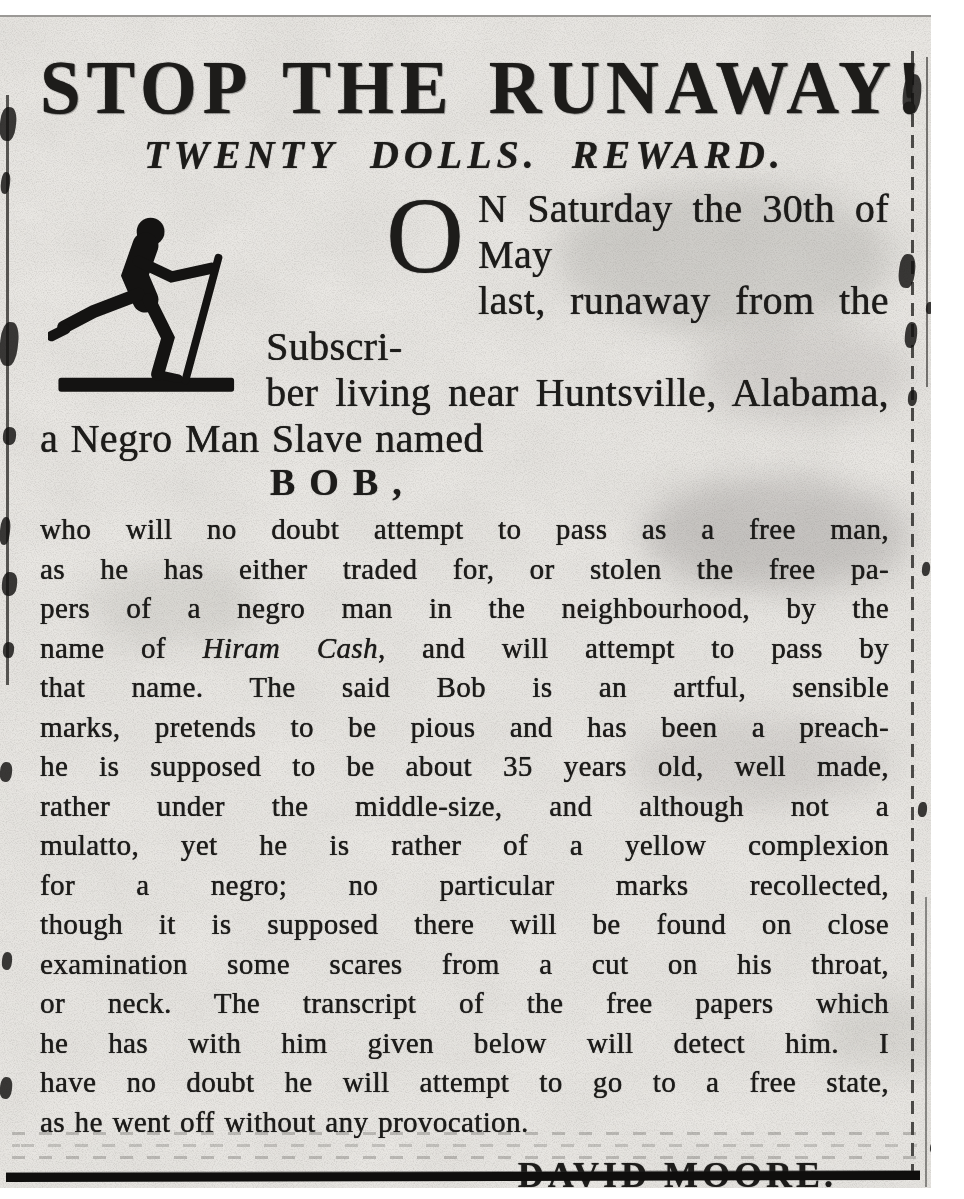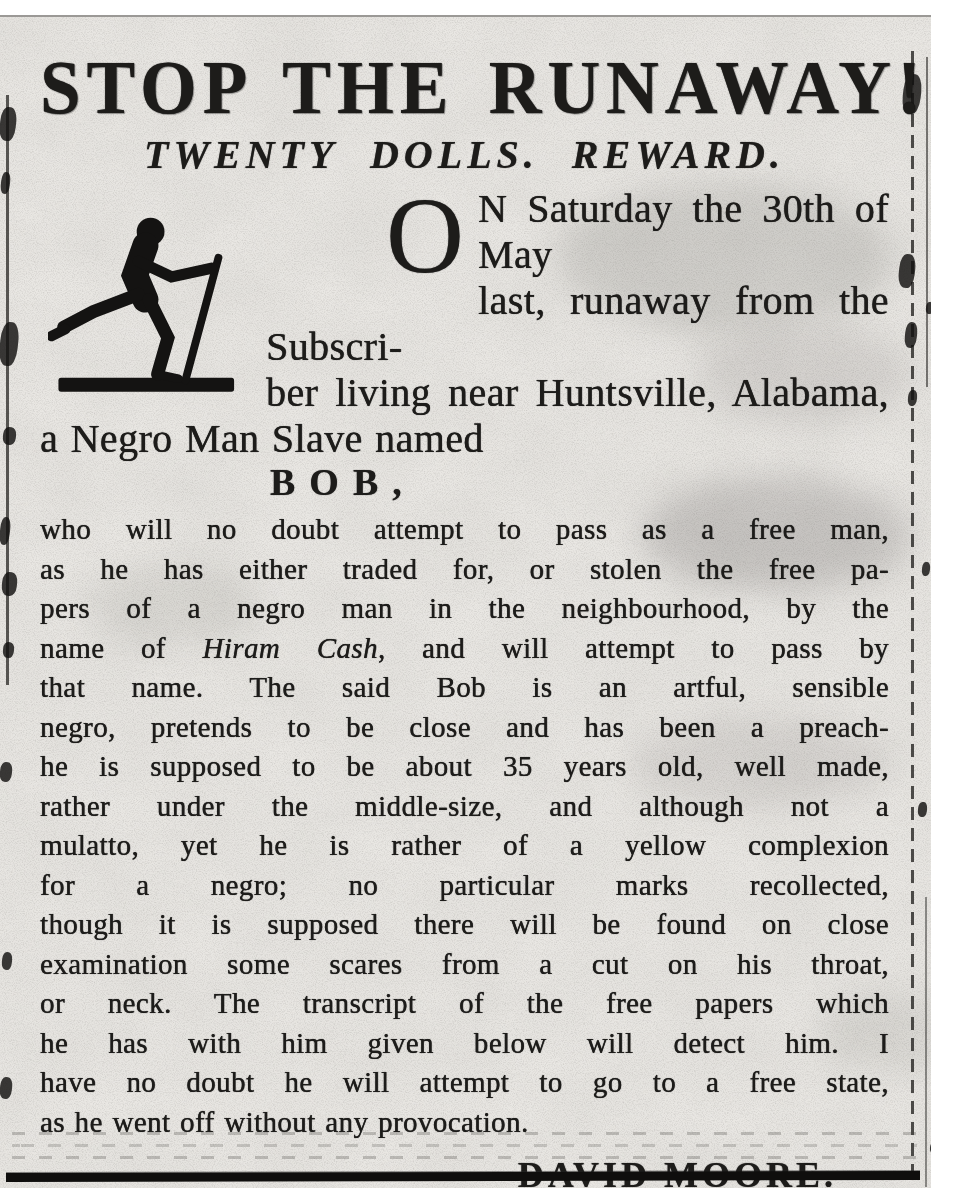--- a/index.html
+++ b/index.html
@@ -126,21 +126,21 @@
           </div>
         <div class="slave-name">BOB,</div>
       </div>
 
       <div class="lines body-text">
           <div class="t-line">who will no doubt attempt to pass as a free man,</div>
           <div class="t-line">as he has either traded for, or stolen the free pa-</div>
           <div class="t-line">pers of a negro man in the neighbourhood, by the</div>
           <div class="t-line">name of <i>Hiram Cash</i>, and will attempt to pass by</div>
           <div class="t-line">that name. The said Bob is an artful, sensible</div>
-          <div class="t-line">negro, pretends to be close and has been a preach-</div>
+          <div class="t-line">marks, pretends to be pious and has been a preach-</div>
           <div class="t-line">he is supposed to be about 35 years old, well made,</div>
           <div class="t-line">rather under the middle-size, and although not a</div>
           <div class="t-line">mulatto, yet he is rather of a yellow complexion</div>
           <div class="t-line">for a negro; no particular marks recollected,</div>
           <div class="t-line">though it is supposed there will be found on close</div>
           <div class="t-line">examination some scares from a cut on his throat,</div>
           <div class="t-line">or neck. The transcript of the free papers which</div>
           <div class="t-line">he has with him given below will detect him. I</div>
           <div class="t-line">have no doubt he will attempt to go to a free state,</div>
           <div class="t-line">as he went off without any provocation.</div>

